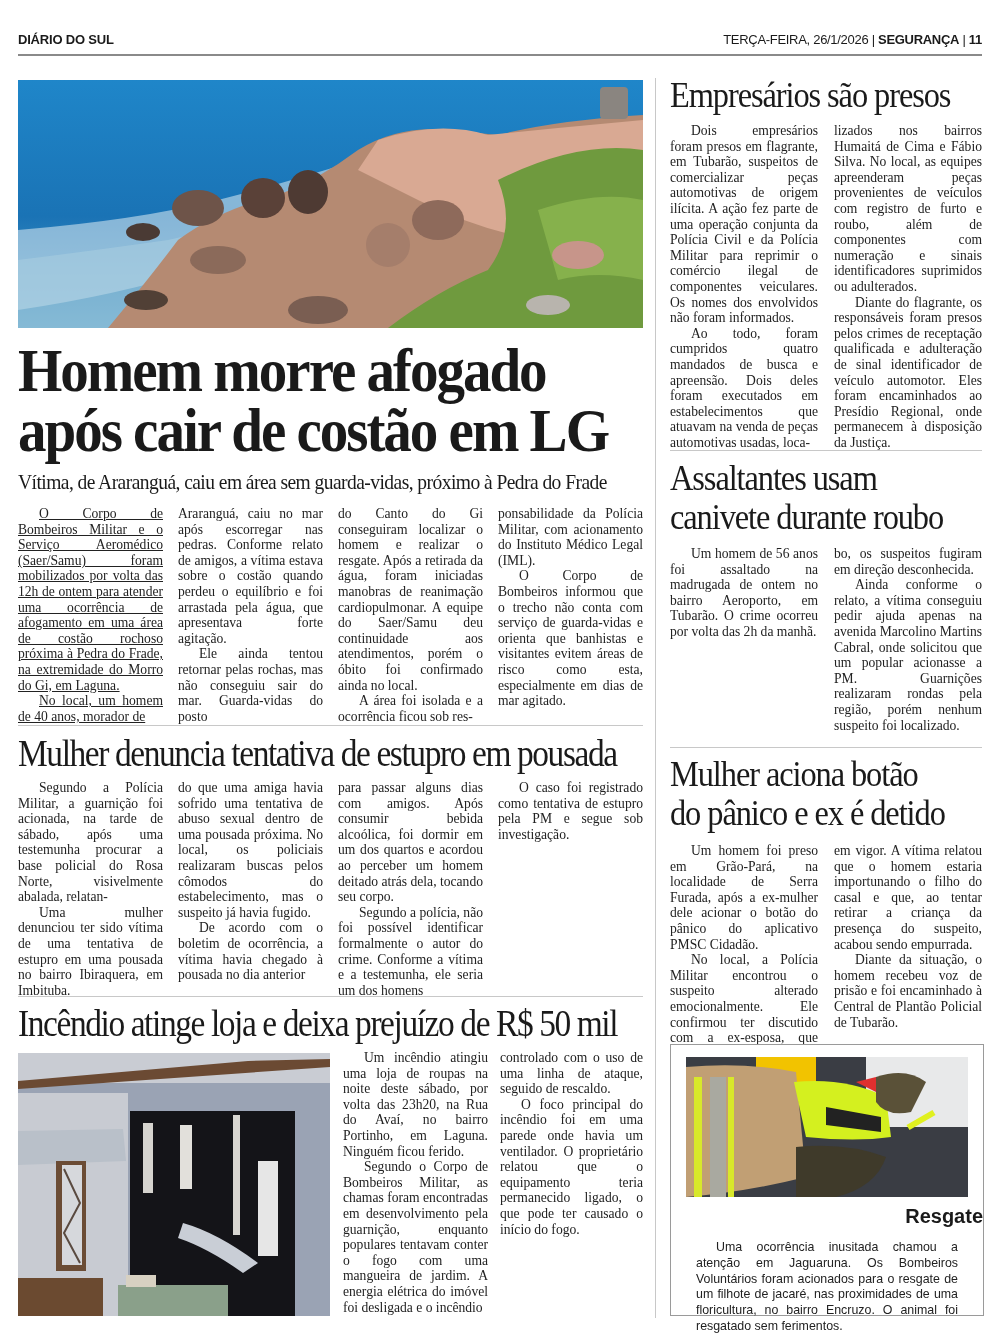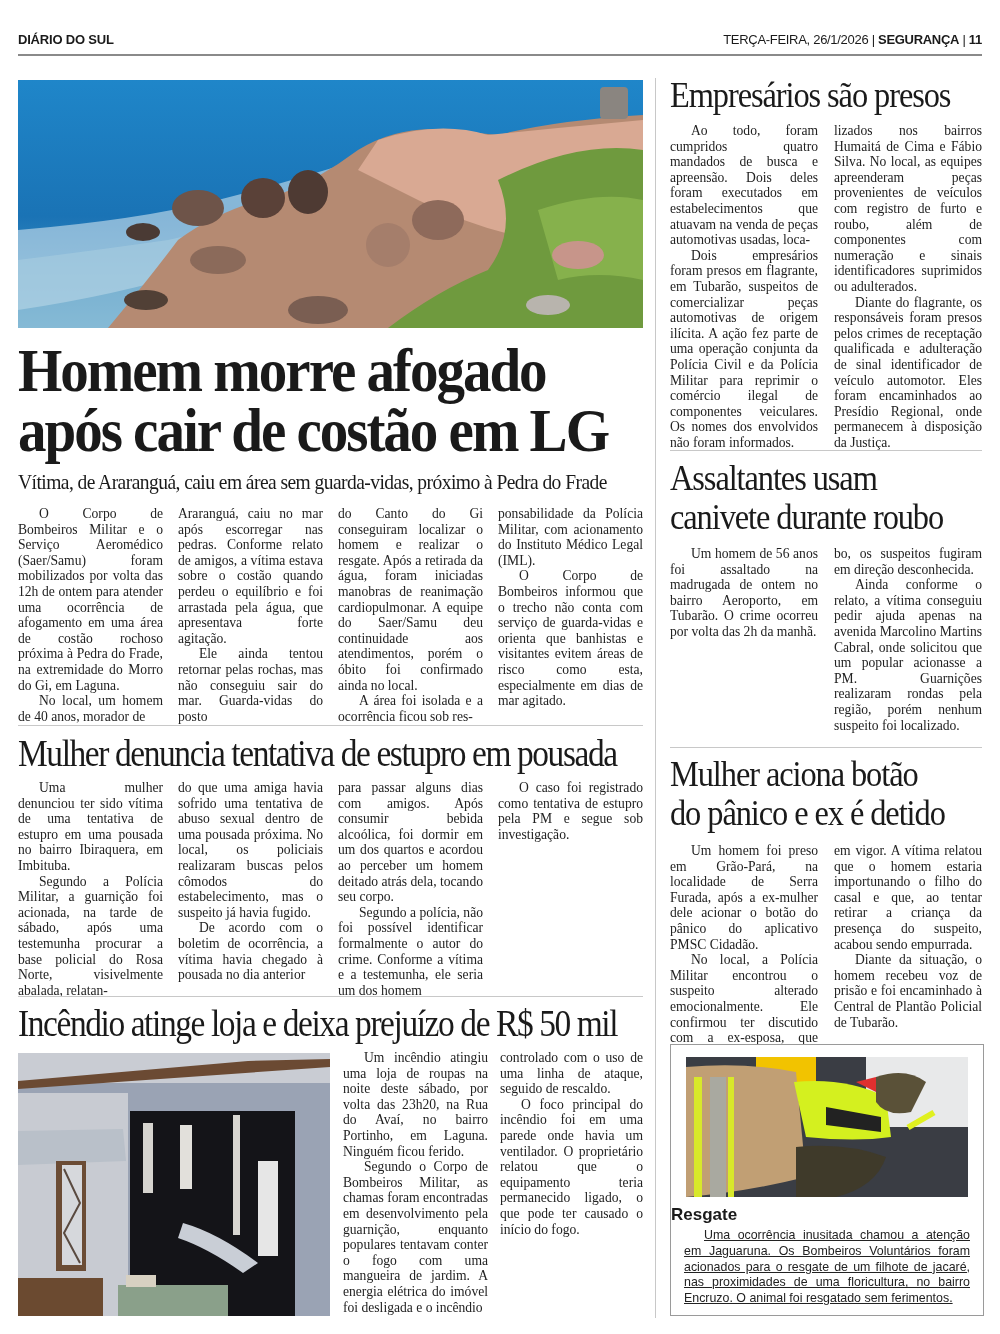--- a/index.html
+++ b/index.html
@@ -27,23 +27,23 @@
   .h-sec { font-family: "Liberation Serif", "DejaVu Serif", serif; font-size: 38px; line-height: 40px; letter-spacing: -1.6px; white-space: nowrap; transform: scaleX(0.88); transform-origin: left top; }
   .h-side { font-family: "Liberation Serif", "DejaVu Serif", serif; font-size: 36px; line-height: 39px; letter-spacing: -1.2px; white-space: nowrap; transform: scaleX(0.9); transform-origin: left top; }
 
   
   .col { font-family: "Liberation Serif", "DejaVu Serif", serif; font-size: 13.6px; line-height: 15.6px; text-align: justify; hyphens: manual; color: #222; }
   .col p { margin: 0; text-indent: 21px; }
   .col p.cont { text-indent: 0; }
 
   
   #resgate-box { left: 670px; top: 1044px; width: 312px; height: 270px; border: 1px solid #9a9a9a; background: #fff; }
-  #resgate-title { left: 0; width: 312px; top: 160px; text-align: left; font-weight: bold; font-size: 17px; }
+  #resgate-title { left: 0; width: 312px; top: 160px; text-align: right; font-weight: bold; font-size: 20px; }
   #resgate-text { left: 13px; top: 183px; width: 286px; font-size: 12.4px; line-height: 15.8px; text-align: justify; color: #222; }
-  #resgate-text p { margin: 0; text-indent: 20px; text-decoration: underline; }
+  #resgate-text p { margin: 12px; text-indent: 20px; }
 </style>
 </head>
 <body>
 
 <div id="page-header" class="abs sans">
   <div id="pub-name" class="abs">DIÁRIO DO SUL</div>
   <div id="page-meta" class="abs">
     <span>TERÇA-FEIRA, 26/1/2026</span>
     <span>|</span>
     <b>SEGURANÇA</b>
@@ -82,51 +82,51 @@
     <ellipse cx="530" cy="225" rx="22" ry="10" fill="#b8b4ad"></ellipse>
     <ellipse cx="560" cy="175" rx="26" ry="14" fill="#c7958a"></ellipse>
     <rect x="582" y="7" width="28" height="32" rx="4" fill="#8a8580"></rect>
   </svg>
 </div>
 
 <div class="abs h-main" style="left:18px; top:340px;">Homem morre afogado</div>
 <div class="abs h-main" style="left:18px; top:400px;">após cair de costão em LG</div>
 <div class="abs h-sub" style="left:18px; top:470px;">Vítima, de Araranguá, caiu em área sem guarda-vidas, próximo à Pedra do Frade</div>
 
-<div class="abs col" style="left:18px; top:506px; width:145px;">
+<div class="abs col" style="left:18px; top:506px; width:145px;text-decoration:underline;">
   <p>O Corpo de Bombeiros Militar e o Serviço Aeromédico (Saer/Samu) foram mobilizados por volta das 12h de ontem para atender uma ocorrência de afogamento em uma área de costão rochoso próxima à Pedra do Frade, na extremidade do Morro do Gi, em Laguna.</p>
   <p>No local, um homem de 40 anos, morador de</p>
 </div>
 <div class="abs col" style="left:178px; top:506px; width:145px;">
   <p class="cont">Araranguá, caiu no mar após escorregar nas pedras. Conforme relato de amigos, a vítima estava sobre o costão quando perdeu o equilíbrio e foi arrastada pela água, que apresentava forte agitação.</p>
   <p>Ele ainda tentou retornar pelas rochas, mas não conseguiu sair do mar. Guarda-vidas do posto</p>
 </div>
 <div class="abs col" style="left:338px; top:506px; width:145px;">
   <p class="cont">do Canto do Gi conseguiram localizar o homem e realizar o resgate. Após a retirada da água, foram iniciadas manobras de reanimação cardiopulmonar. A equipe do Saer/Samu deu continuidade aos atendimentos, porém o óbito foi confirmado ainda no local.</p>
   <p>A área foi isolada e a ocorrência ficou sob res-</p>
 </div>
 <div class="abs col" style="left:498px; top:506px; width:145px;">
   <p class="cont">ponsabilidade da Polícia Militar, com acionamento do Instituto Médico Legal (IML).</p>
   <p>O Corpo de Bombeiros informou que o trecho não conta com serviço de guarda-vidas e orienta que banhistas e visitantes evitem áreas de risco como esta, especialmente em dias de mar agitado.</p>
 </div>
 
 <div class="abs hrule" style="left:18px; top:725px; width:625px;"></div>
 
 <div class="abs h-sec" style="left:18px; top:733px;">Mulher denuncia tentativa de estupro em pousada</div>
 <div class="abs col" style="left:18px; top:780px; width:145px;">
+  <p>Segundo a Polícia Militar, a guarnição foi acionada, na tarde de sábado, após uma testemunha procurar a base policial do Rosa Norte, visivelmente abalada, relatan-</p>
   <p>Uma mulher denunciou ter sido vítima de uma tentativa de estupro em uma pousada no bairro Ibiraquera, em Imbituba.</p>
-  <p>Segundo a Polícia Militar, a guarnição foi acionada, na tarde de sábado, após uma testemunha procurar a base policial do Rosa Norte, visivelmente abalada, relatan-</p>
 </div>
 <div class="abs col" style="left:178px; top:780px; width:145px;">
   <p class="cont">do que uma amiga havia sofrido uma tentativa de abuso sexual dentro de uma pousada próxima. No local, os policiais realizaram buscas pelos cômodos do estabelecimento, mas o suspeito já havia fugido.</p>
   <p>De acordo com o boletim de ocorrência, a vítima havia chegado à pousada no dia anterior</p>
 </div>
 <div class="abs col" style="left:338px; top:780px; width:145px;">
   <p class="cont">para passar alguns dias com amigos. Após consumir bebida alcoólica, foi dormir em um dos quartos e acordou ao perceber um homem deitado atrás dela, tocando seu corpo.</p>
-  <p>Segundo a polícia, não foi possível identificar formalmente o autor do crime. Conforme a vítima e a testemunha, ele seria um dos homem</p>
+  <p>Segundo a polícia, não foi possível identificar formalmente o autor do crime. Conforme a vítima e a testemunha, ele seria um dos homens</p>
 </div>
 <div class="abs col" style="left:498px; top:780px; width:145px;">
   <p>O caso foi registrado como tentativa de estupro pela PM e segue sob investigação.</p>
 </div>
 
 <div class="abs hrule" style="left:18px; top:996px; width:625px;"></div>
 
 <div class="abs h-sec" style="left:18px; top:1003px;">Incêndio atinge loja e deixa prejuízo de R$ 50 mil</div>
 <div class="abs photo" style="left:18px; top:1053px; width:312px; height:263px;">
   <svg viewBox="0 0 312 263" preserveAspectRatio="none">
@@ -153,22 +153,22 @@
   <p>Um incêndio atingiu uma loja de roupas na noite deste sábado, por volta das 23h20, na Rua do Avaí, no bairro Portinho, em Laguna. Ninguém ficou ferido.</p>
   <p>Segundo o Corpo de Bombeiros Militar, as chamas foram encontradas em desenvolvimento pela guarnição, enquanto populares tentavam conter o fogo com uma mangueira de jardim. A energia elétrica do imóvel foi desligada e o incêndio</p>
 </div>
 <div class="abs col" style="left:500px; top:1050px; width:143px;">
   <p class="cont">controlado com o uso de uma linha de ataque, seguido de rescaldo.</p>
   <p>O foco principal do incêndio foi em uma parede onde havia um ventilador. O proprietário relatou que o equipamento teria permanecido ligado, o que pode ter causado o início do fogo.</p>
 </div>
 
 <div class="abs h-side" style="left:670px; top:76px;">Empresários são presos</div>
 <div class="abs col" style="left:670px; top:123px; width:148px;">
+  <p>Dois empresários foram presos em flagrante, em Tubarão, suspeitos de comercializar peças automotivas de origem ilícita. A ação fez parte de uma operação conjunta da Polícia Civil e da Polícia Militar para reprimir o comércio ilegal de componentes veiculares. Os nomes dos envolvidos não foram informados.</p>
   <p>Ao todo, foram cumpridos quatro mandados de busca e apreensão. Dois deles foram executados em estabelecimentos que atuavam na venda de peças automotivas usadas, loca-</p>
-  <p>Dois empresários foram presos em flagrante, em Tubarão, suspeitos de comercializar peças automotivas de origem ilícita. A ação fez parte de uma operação conjunta da Polícia Civil e da Polícia Militar para reprimir o comércio ilegal de componentes veiculares. Os nomes dos envolvidos não foram informados.</p>
 </div>
 <div class="abs col" style="left:834px; top:123px; width:148px;">
   <p class="cont">lizados nos bairros Humaitá de Cima e Fábio Silva. No local, as equipes apreenderam peças provenientes de veículos com registro de furto e roubo, além de componentes com numeração e sinais identificadores suprimidos ou adulterados.</p>
   <p>Diante do flagrante, os responsáveis foram presos pelos crimes de receptação qualificada e adulteração de sinal identificador de veículo automotor. Eles foram encaminhados ao Presídio Regional, onde permanecem à disposição da Justiça.</p>
 </div>
 
 <div class="abs hrule" style="left:670px; top:450px; width:312px;"></div>
 
 <div class="abs h-side" style="left:670px; top:459px;">Assaltantes usam</div>
 <div class="abs h-side" style="left:670px; top:498px;">canivete durante roubo</div>

